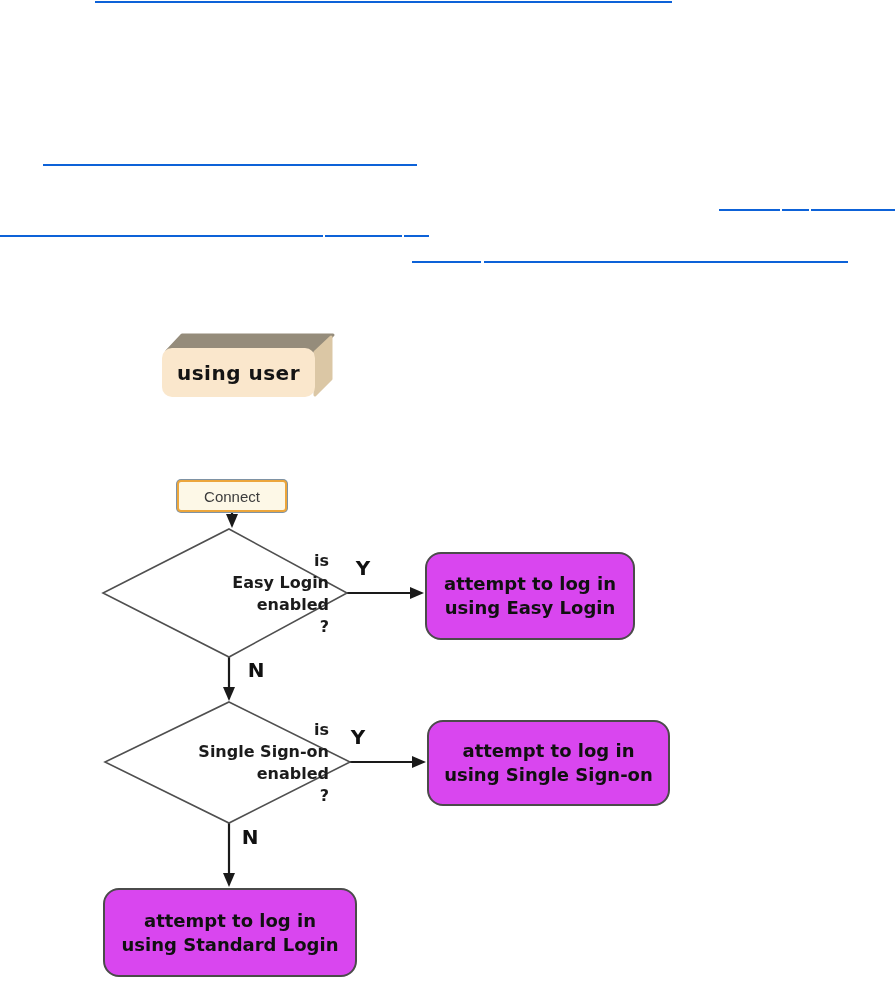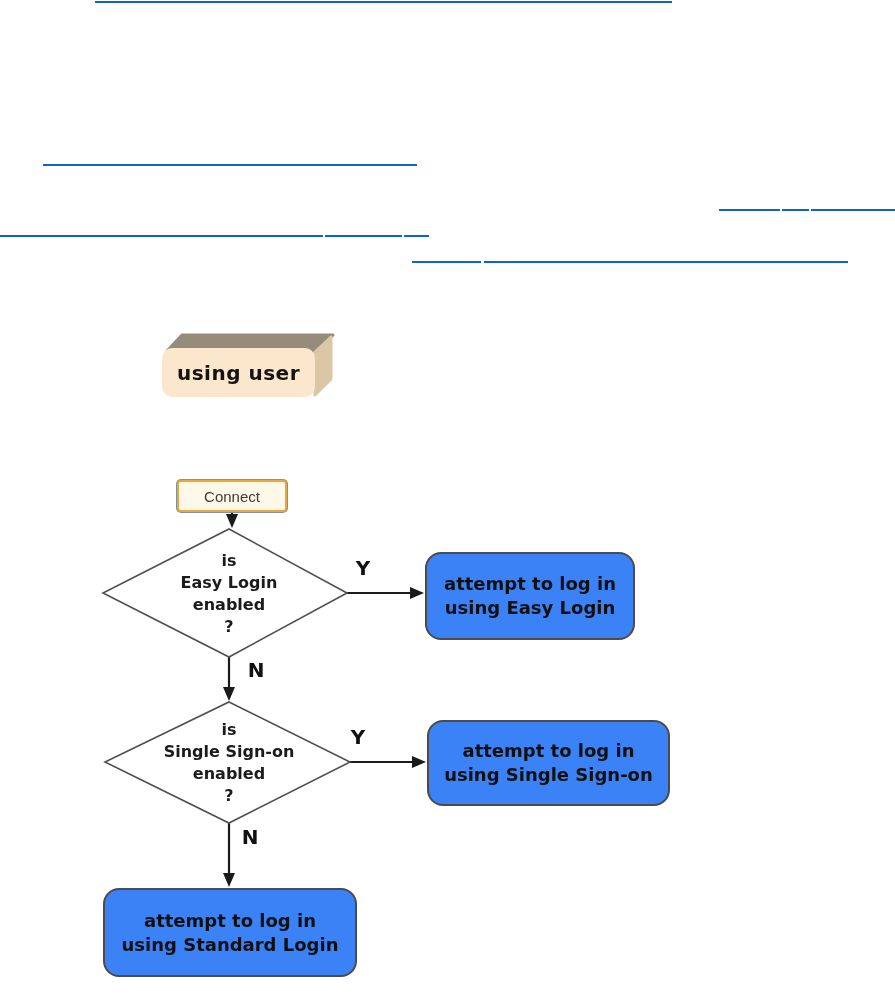--- a/index.html
+++ b/index.html
@@ -6,25 +6,25 @@
   .page{position:relative;width:895px;height:998px;background:#ffffff;overflow:hidden;
         font-family:"DejaVu Sans","Liberation Sans",sans-serif;}
   .lnk{position:absolute;height:2px;}
   #flow-svg{position:absolute;left:0;top:0;}
   .abs{position:absolute;}
   .local-label{left:162px;top:348px;width:153px;height:49px;display:flex;align-items:center;justify-content:center;
         font-weight:bold;font-size:20px;color:#141414;letter-spacing:0.5px;}
   .connect{left:177px;top:456px;width:110px;height:32px;background:#fdf8e7;border:2px solid #eca63c;
         box-shadow:0 0 0 1px #7e92a4;border-radius:4px;font-family:"Liberation Sans",sans-serif;
         font-size:15px;color:#3c3c3c;cursor:pointer;display:flex;align-items:center;justify-content:center;padding:0;margin-top:24px;}
-  .dtext{width:200px;height:90px;text-align:center;font-weight:bold;font-size:16px;line-height:22px;
+  .dtext{width:200px;height:90px;text-align:right;font-weight:bold;font-size:16px;line-height:22px;
         color:#1b1b1b;white-space:pre-line;}
   .dtext1{left:129px;top:550px;}
   .dtext2{left:129px;top:719px;}
-  .result{background:#3b82f6;border:2px solid #4b4b4b;border-radius:16px;display:flex;align-items:center;
+  .result{background:#d946ef;border:2px solid #4b4b4b;border-radius:16px;display:flex;align-items:center;
         justify-content:center;text-align:center;font-weight:bold;font-size:18px;line-height:24px;
         color:#101010;white-space:pre-line;box-sizing:border-box;}
   .r1{left:425px;top:552px;width:210px;height:88px;}
   .r2{left:427px;top:720px;width:243px;height:86px;}
   .r3{left:103px;top:888px;width:254px;height:89px;}
   .yn{width:26px;height:24px;text-align:center;font-weight:bold;font-size:20px;color:#111;}
   .y1{left:350px;top:556px;}
   .n1{left:243px;top:658px;}
   .y2{left:345px;top:725px;}
   .n2{left:237px;top:825px;}

